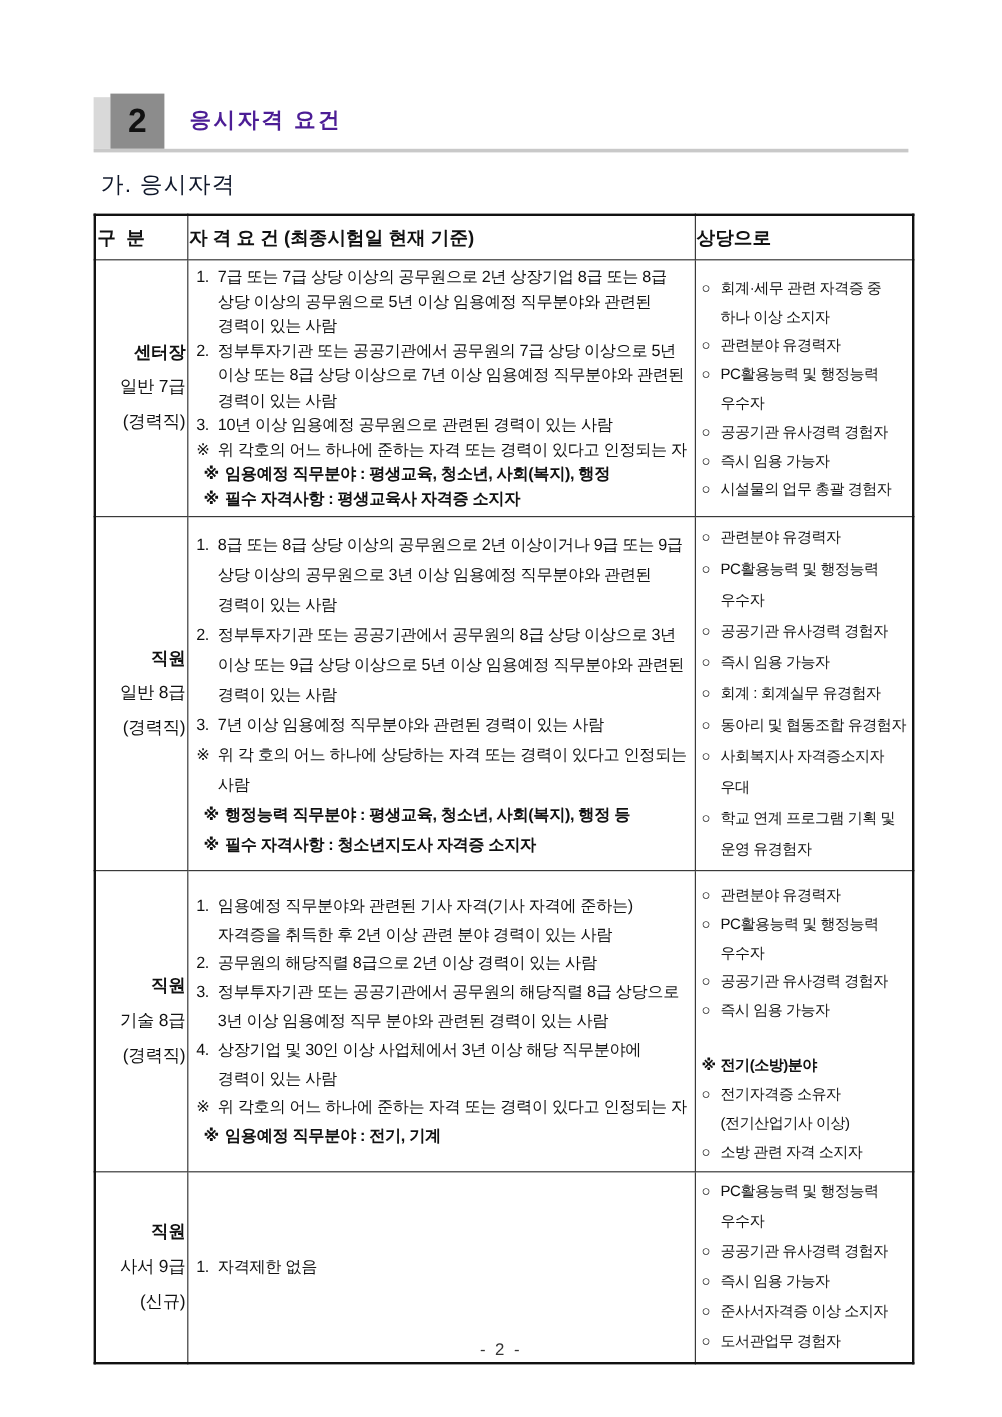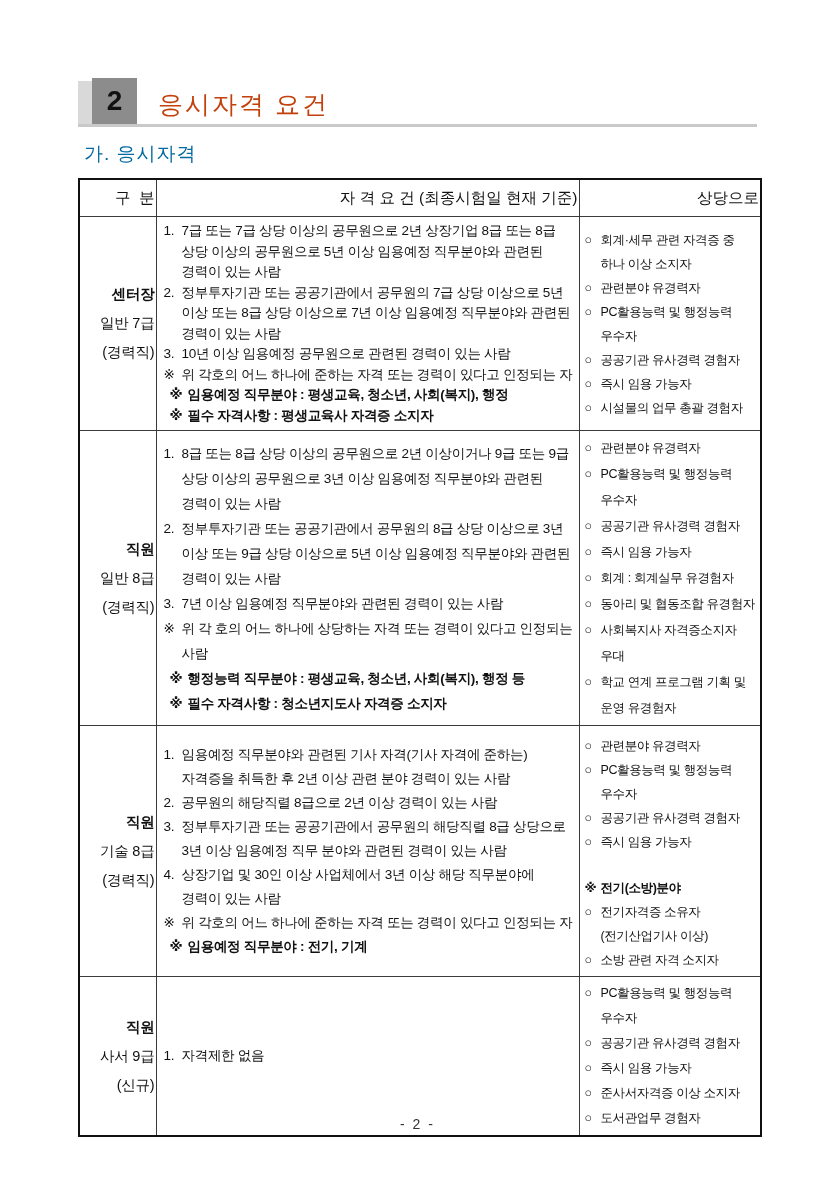--- a/index.html
+++ b/index.html
@@ -5,29 +5,29 @@
   html,body{margin:0;padding:0;}
   body{
     width:835px;height:1181px;position:relative;background:#ffffff;
     font-family:"Liberation Sans","DejaVu Sans",sans-serif;color:#111;
   }
   
   .badge-strip{position:absolute;top:81px;left:78px;width:14px;height:43px;background:#d9d9d9;}
   .badge-box{position:absolute;top:78px;left:92px;width:45px;height:46px;background:#8c8c8c;
     display:flex;align-items:center;justify-content:center;
     font-size:28px;font-weight:bold;color:#111;}
-  .section-title{position:absolute;top:88px;left:158px;font-size:25px;font-weight:normal;letter-spacing:2px;color:#c2410c;}
+  .section-title{position:absolute;top:88px;left:158px;font-size:18px;font-weight:bold;letter-spacing:2px;color:#4c1d95;}
   .header-rule{position:absolute;top:124px;left:78px;width:679px;height:3px;background:#c9c9c9;}
-  .subsection{position:absolute;top:141px;left:84px;font-size:19px;color:#0369a1;letter-spacing:1px;}
+  .subsection{position:absolute;top:141px;left:84px;font-size:19px;color:#0f172a;letter-spacing:1px;}
 
   
   table.qual{position:absolute;top:178px;left:78px;width:682px;border-collapse:collapse;table-layout:fixed;
     border:2px solid #111;}
   .qual th,.qual td{border:1px solid #3a3a3a;}
-  .qual th{height:34px;font-size:15.5px;font-weight:normal;text-align:right;white-space:pre;background:#fff;}
+  .qual th{height:34px;font-size:15.5px;font-weight:bold;text-align:left;white-space:pre;background:#fff;}
   tr.r1{height:208px;} tr.r2{height:253px;} tr.r3{height:227px;} tr.r4{height:135px;}
 
   td.cat{text-align:right;vertical-align:middle;font-size:14.5px;line-height:29px;letter-spacing:-0.2px;}
   td.cat .c1{font-weight:bold;}
 
   td.req{vertical-align:middle;padding:4px 6px 4px 7px;font-size:13.5px;letter-spacing:-0.3px;word-break:keep-all;}
   td.req.lh-t{line-height:20.5px;}
   td.req.lh-l{line-height:25px;}
   td.req.lh-m{line-height:24px;}
 

